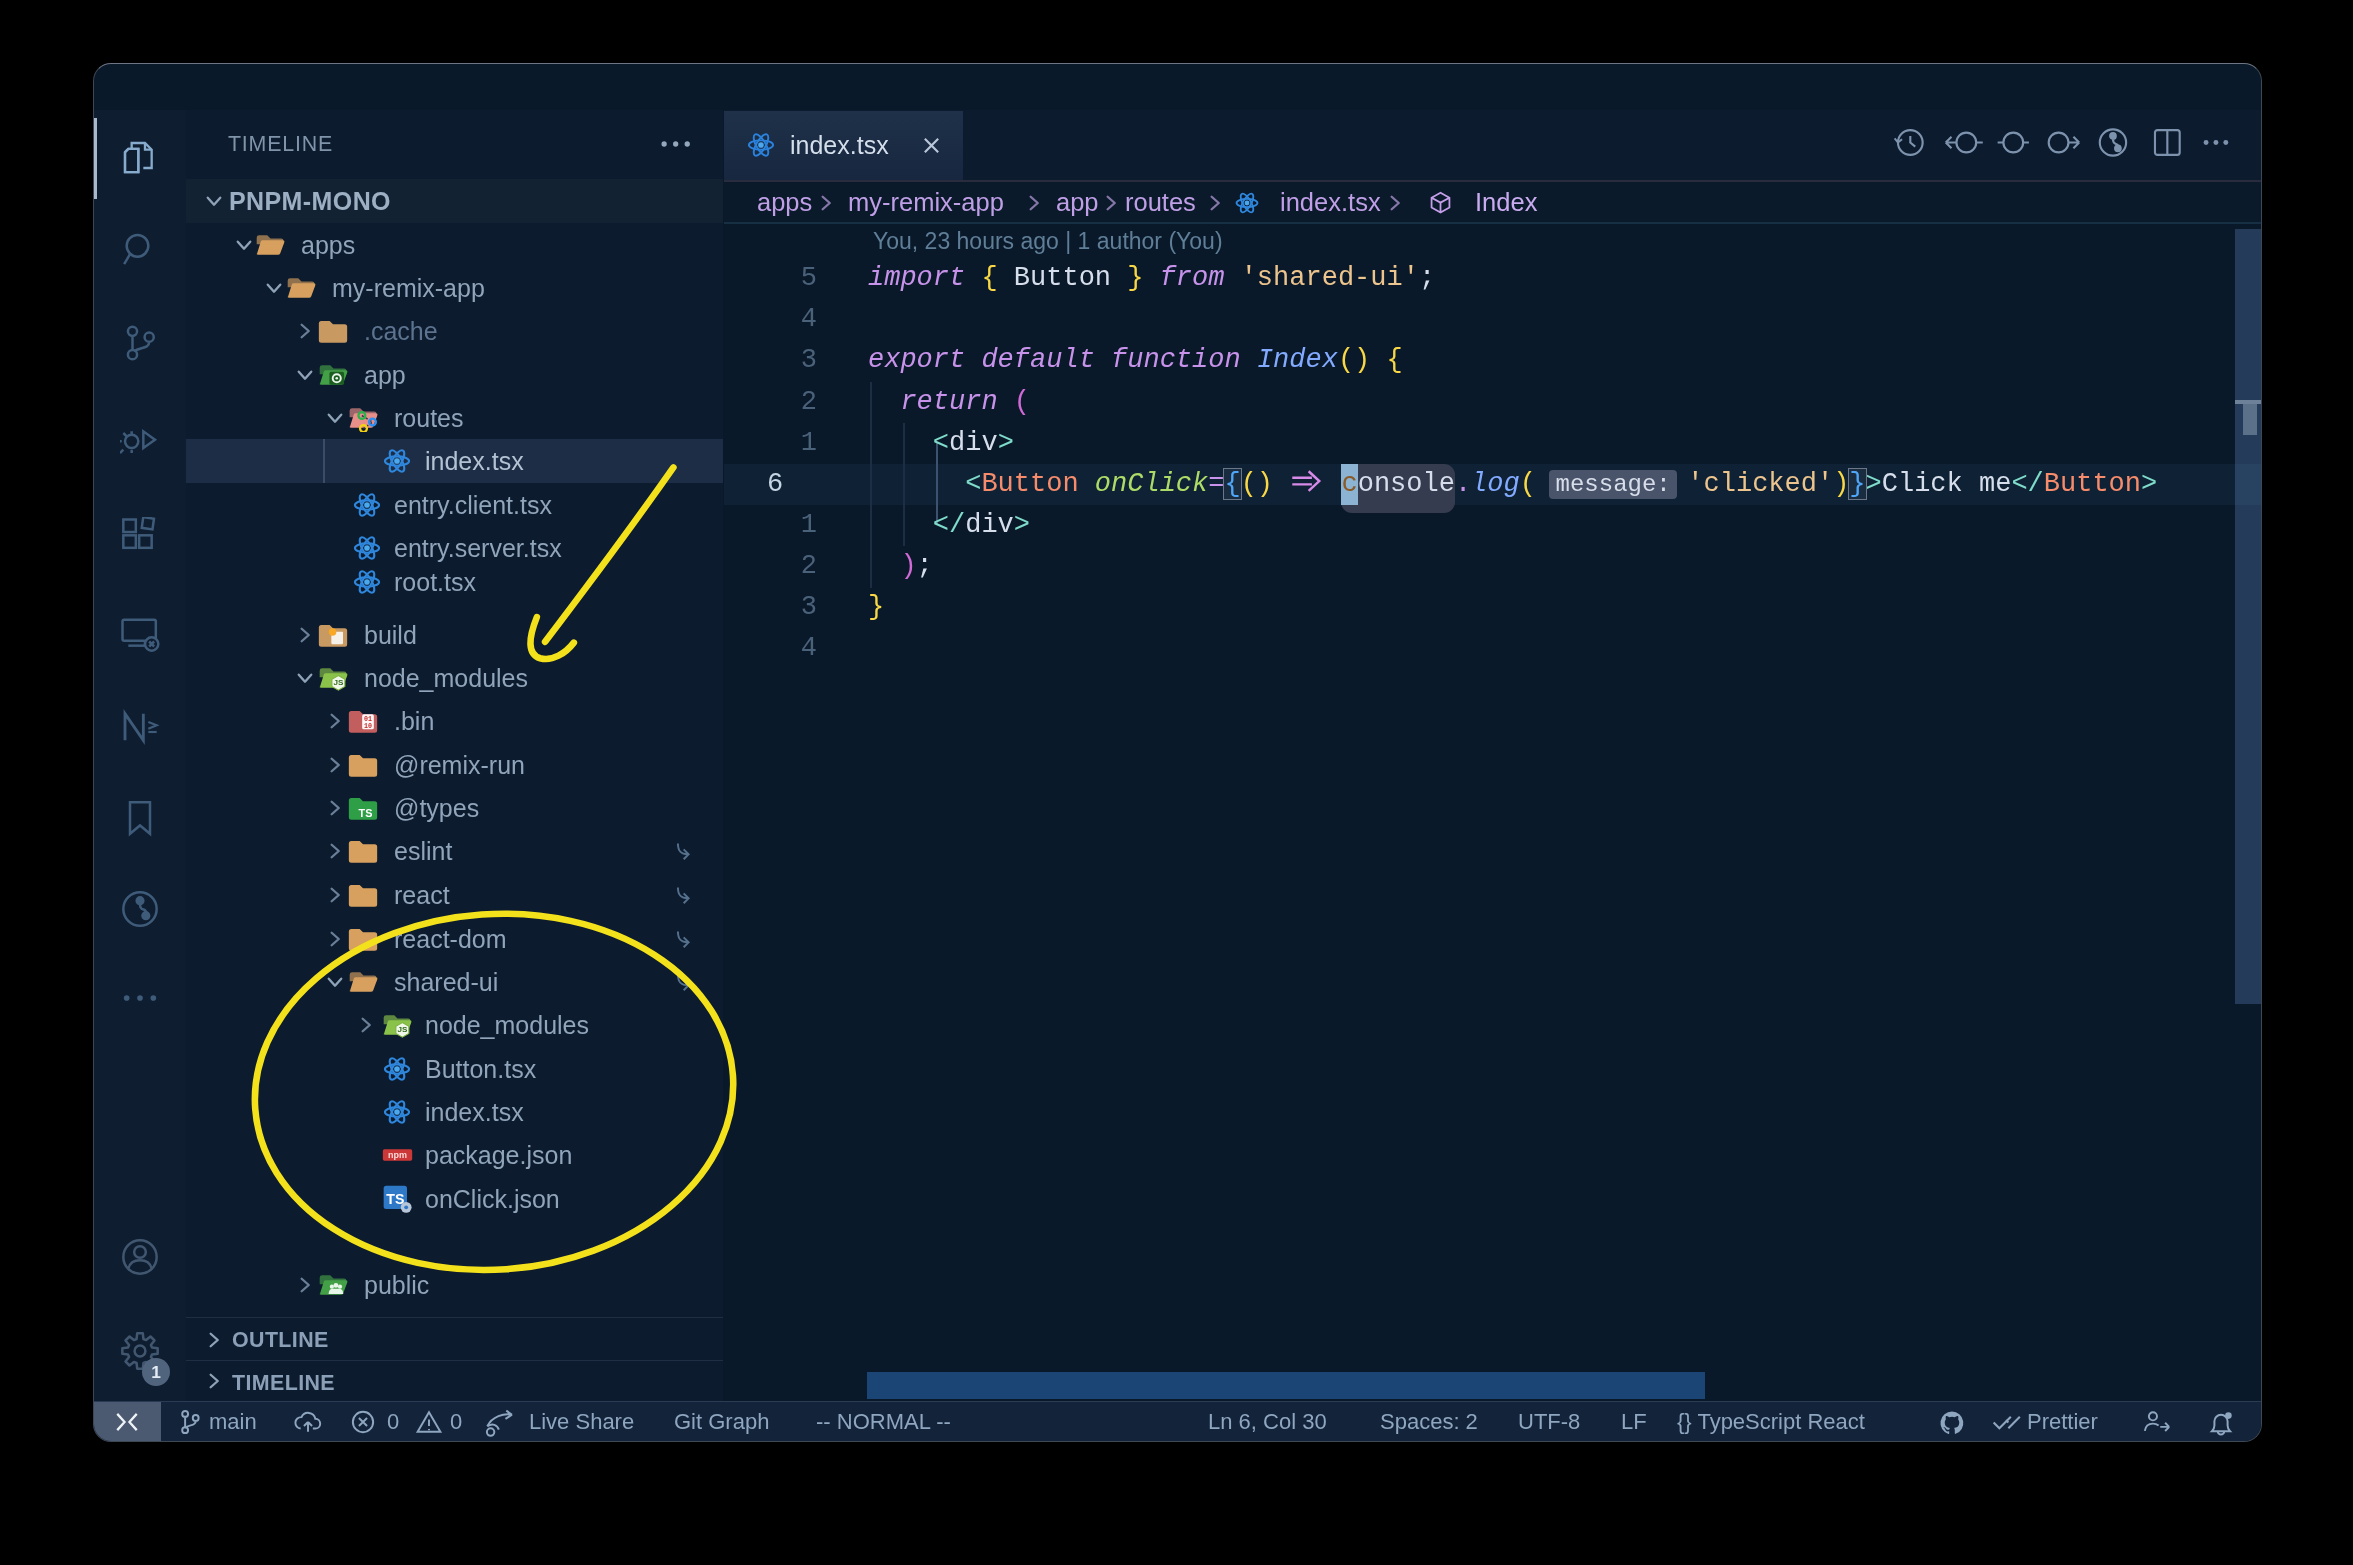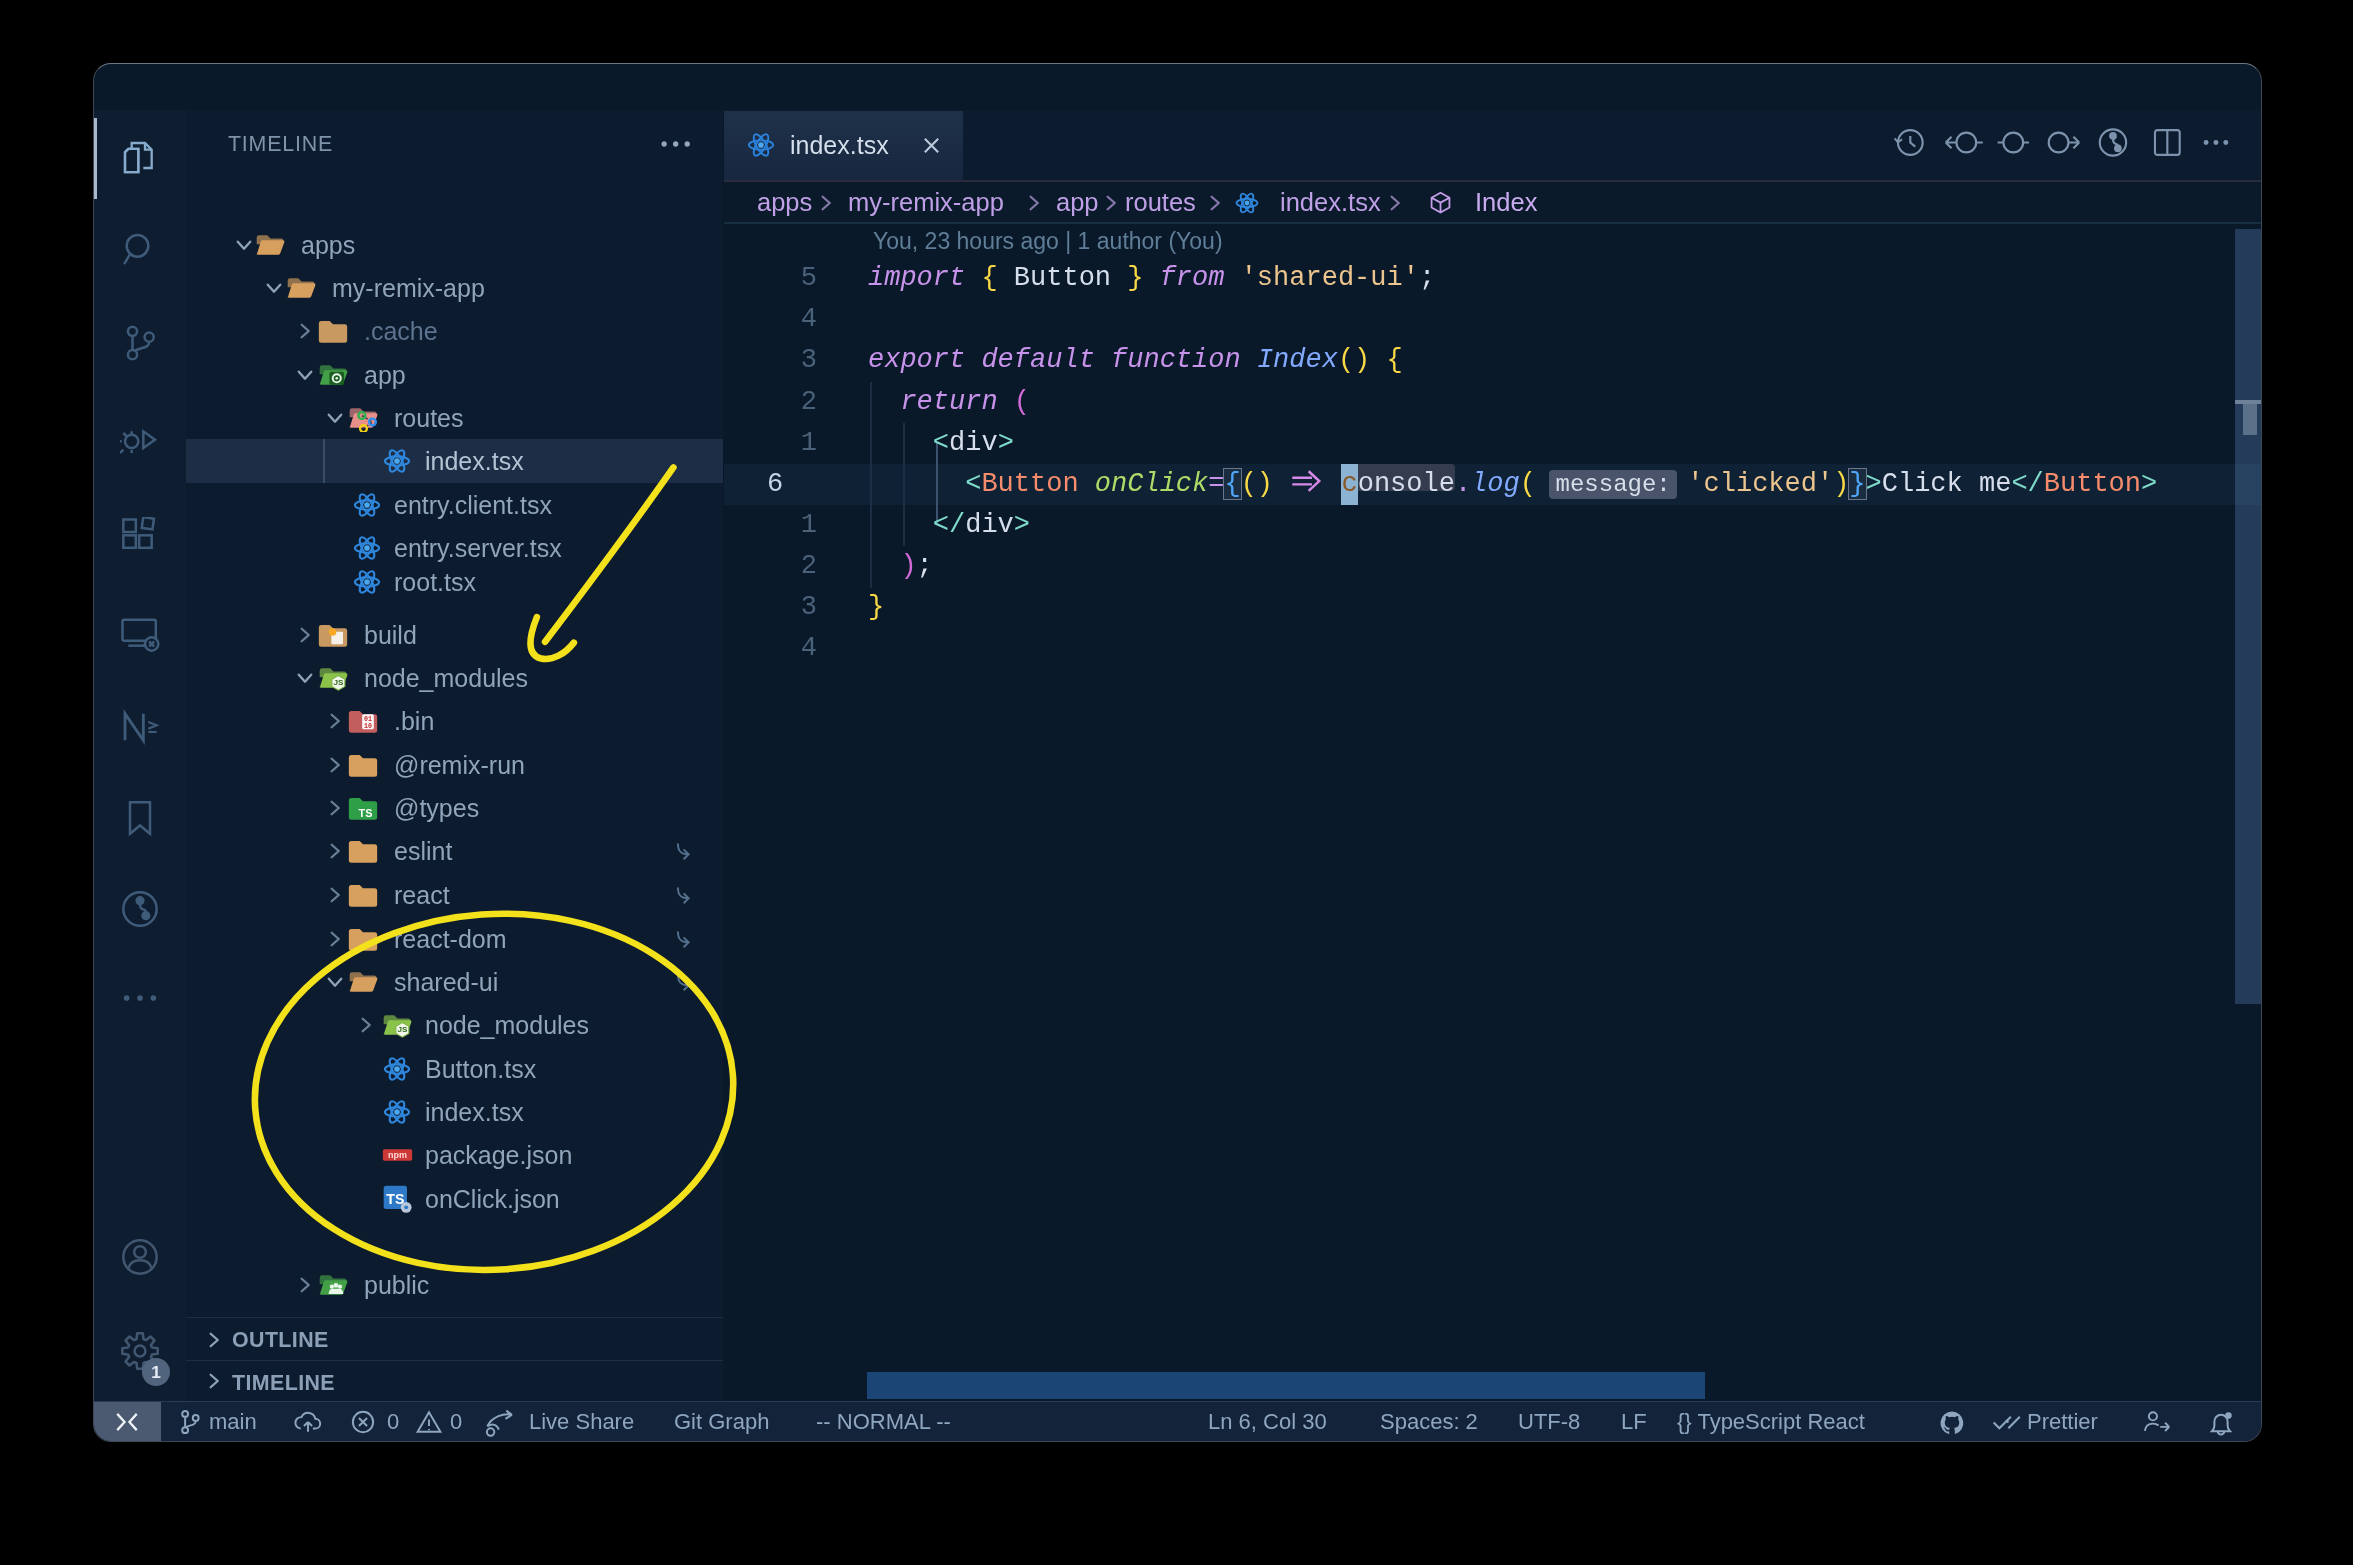--- a/index.html
+++ b/index.html
@@ -30,21 +30,21 @@
   .kw2{color:#c792ea}
   .gold{color:#f8d846}
   .str{color:#ecc48d}
   .teal{color:#7fdbca}
   .fn{color:#82aaff;font-style:italic}
   .salmon{color:#f78c6c}
   .grn{color:#addb67;font-style:italic}
   .blu{color:#4fa6f8}
   .pnk{color:#d16ad6}
   .bbox{outline:1.6px solid #6b7689;outline-offset:-0.8px;background:rgba(110,130,160,0.12)}
-  .wbox{display:inline-block;height:27px;line-height:41px;vertical-align:top;background:#363c50;border-radius:4px}
+  .wbox{display:inline-block;height:49px;line-height:41px;vertical-align:top;background:#363c50;border-radius:11px}
   .cur{display:inline-block;height:41px;line-height:41px;vertical-align:top;background:#8cb4d2;color:#8a5a28}
   .chip{background:#49546b;color:#d7dee9;border-radius:4.1px;padding:0.8px 6.6px;margin:0 10px 0 13px;font-size:24px}
   .sitem{position:absolute;top:0;height:40px;line-height:40px;font-size:22px;color:#8ea6bf;white-space:nowrap}
 </style>
 </head>
 <body>
 <svg width="0" height="0" style="position:absolute">
   <defs>
     <symbol id="chR" viewBox="0 0 24 24">
         <path d="M8 4.5 l8.5 7.5 -8.5 7.5" fill="none" stroke="currentColor" stroke-width="2.8" stroke-linecap="round" stroke-linejoin="round"></path>
@@ -137,20 +137,26 @@
       </svg>
     <div style="position:absolute;left:48px;top:1248px;width:28px;height:28px;border-radius:50%;background:#51647e;color:#e4ebf4;font-size:17.3px;font-weight:bold;text-align:center;line-height:28px">1</div>
   </div>
   <div class="sbar" id="sbar">
     <div style="position:absolute;left:42px;top:0;height:69px;line-height:69px;font-size:21.4px;color:#7f93a9;letter-spacing:0.8px">TIMELINE</div>
     <svg style="position:absolute;left:474px;top:29px" width="33" height="10" viewBox="0 0 40 12" fill="#93a7bd">
         <circle cx="5" cy="6" r="3.2"></circle>
         <circle cx="19" cy="6" r="3.2"></circle>
         <circle cx="33" cy="6" r="3.2"></circle>
       </svg>
+    <div class="trow" style="top:69px;background:rgba(255,255,255,0.03)">
+      <svg class="chev" style="left:18px;color:#8fa3b8" width="20" height="20" viewBox="0 0 24 24">
+          <use href="#chD"></use>
+        </svg>
+      <span class="lbl" style="left:43px;font-weight:bold;color:#9cafc3;letter-spacing:0.4px">PNPM-MONO</span>
+    </div>
     <div class="trow" style="top:113px">
       <svg class="chev" style="left:48px;color:#8fa3b8" width="20" height="20" viewBox="0 0 24 24">
           <use href="#chD"></use>
         </svg>
       <svg class="ticon" style="left:69px;color:#d7a05f" width="31" height="26" viewBox="0 0 38 32">
           <use href="#fldO"></use>
         </svg>
       <span class="lbl" style="left:115px">apps</span>
     </div>
     <div class="trow" style="top:156px">

